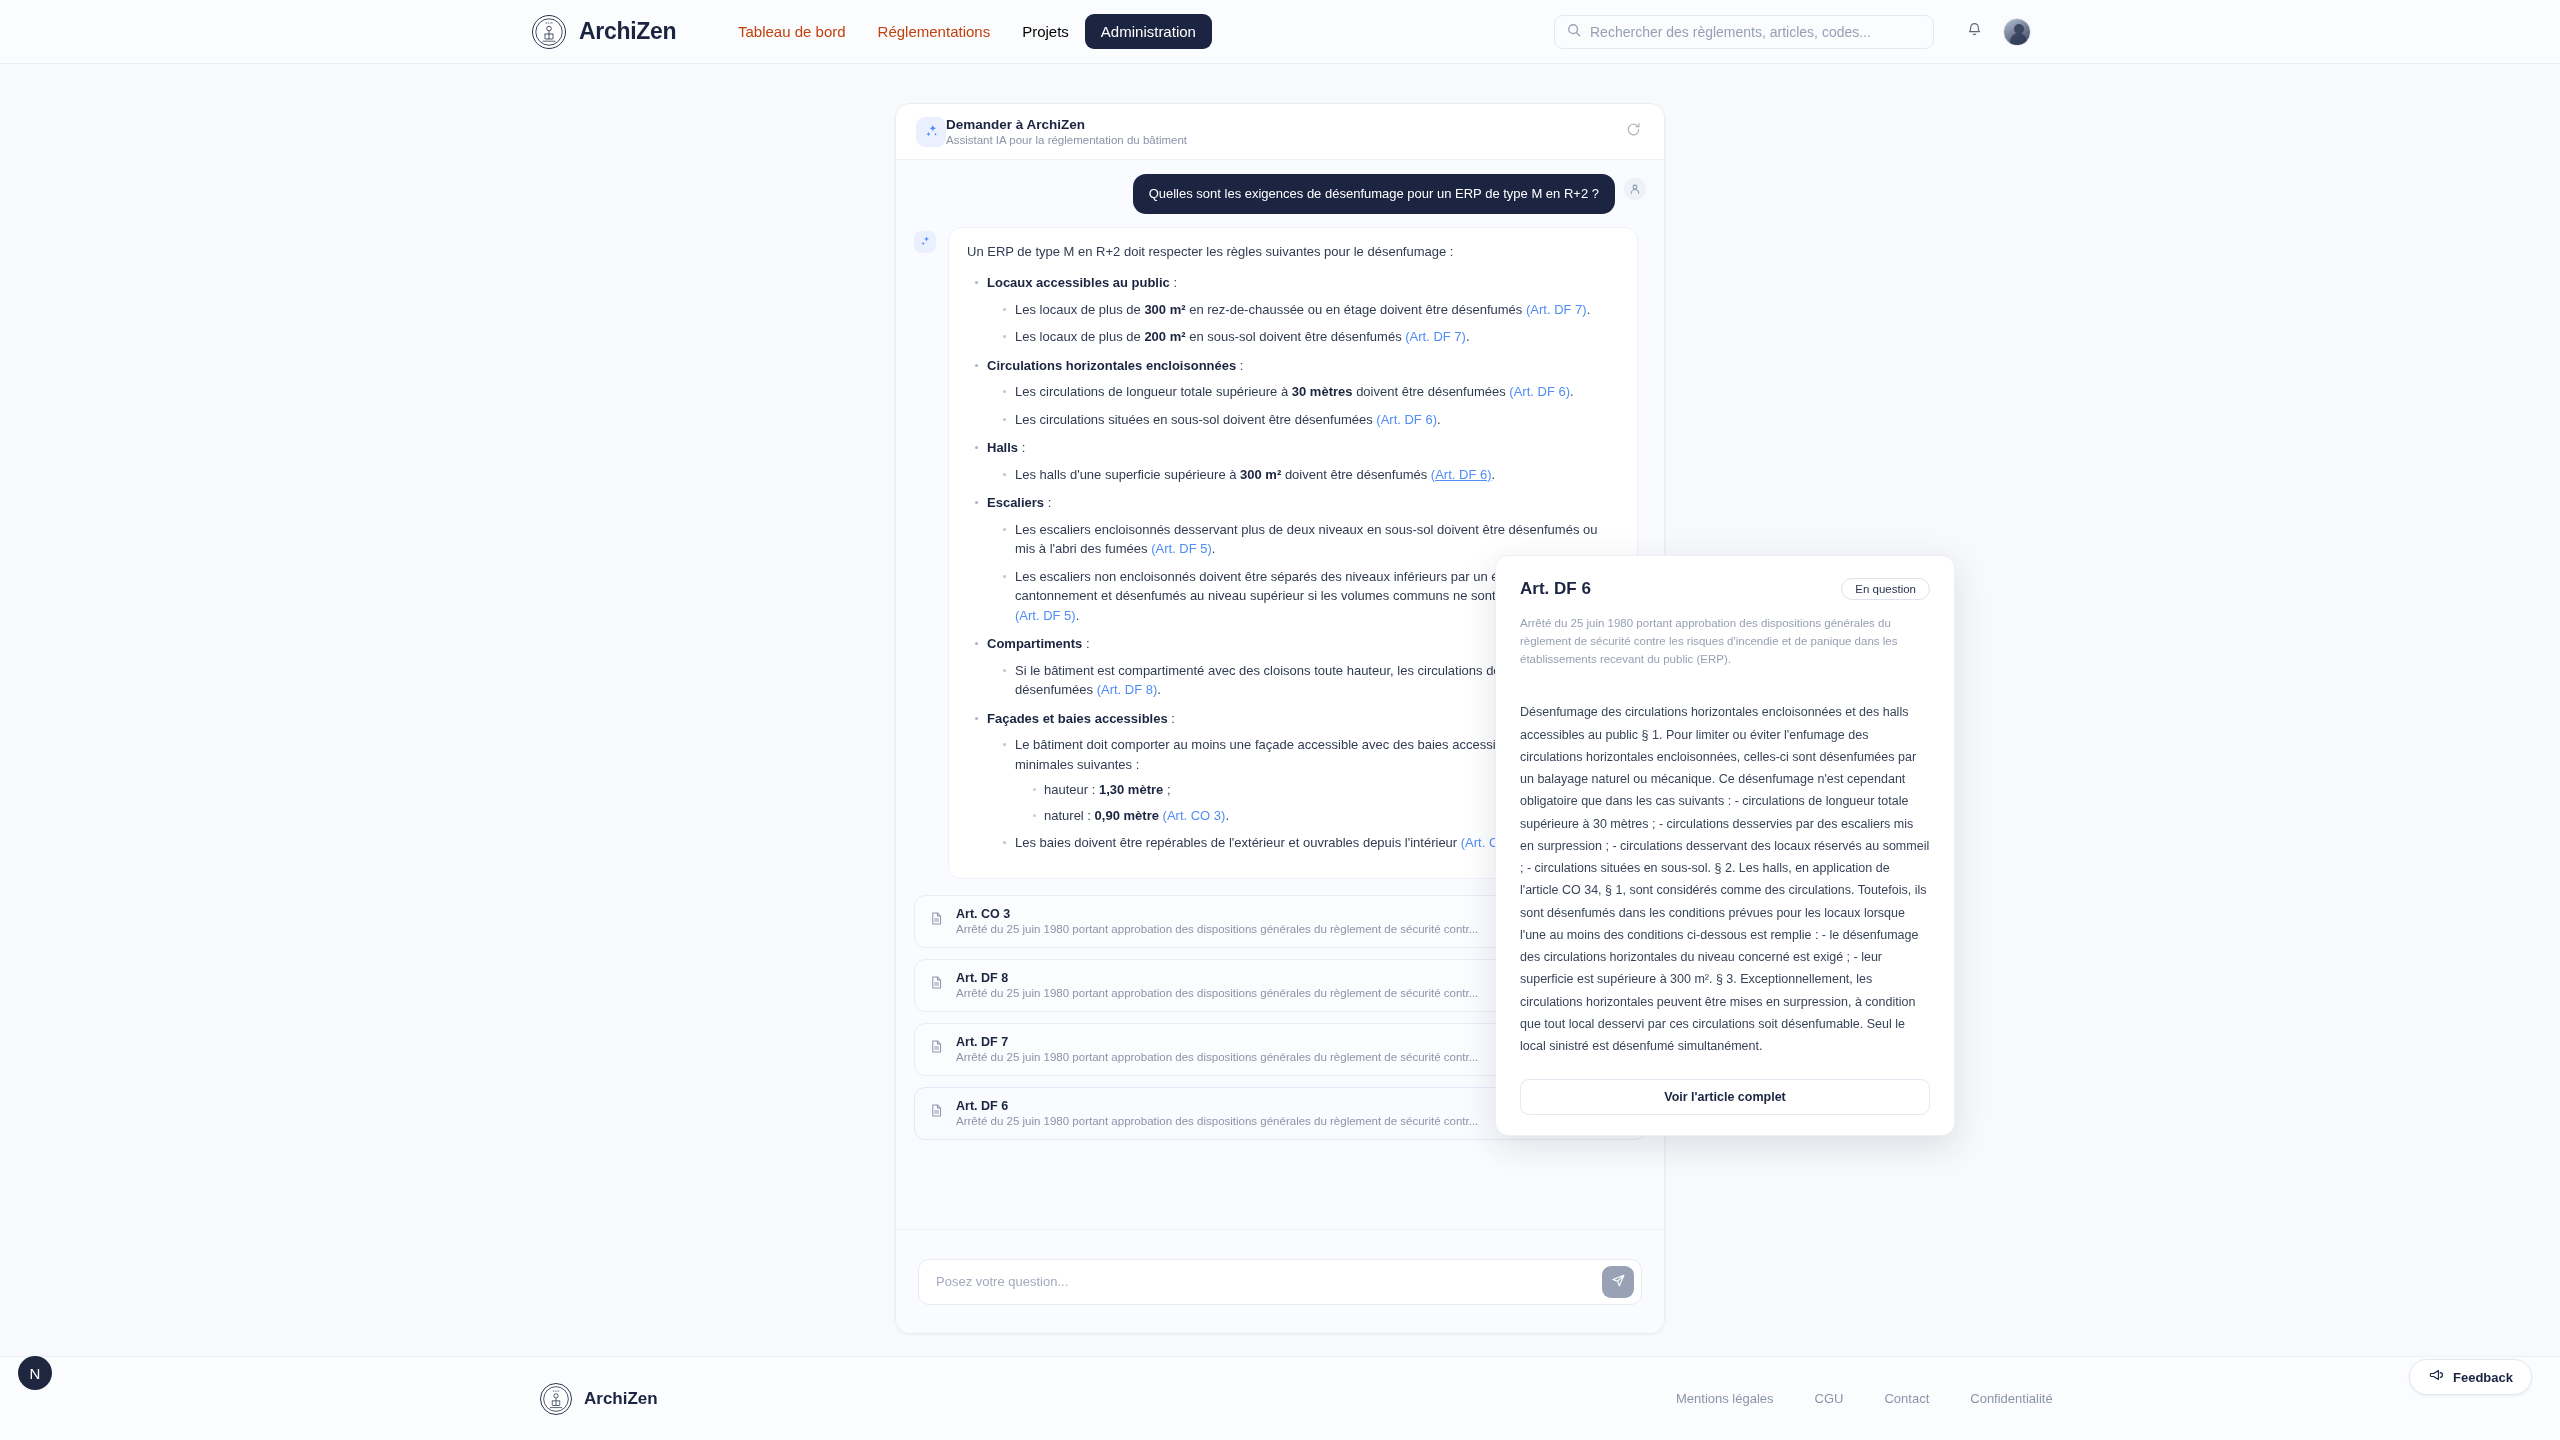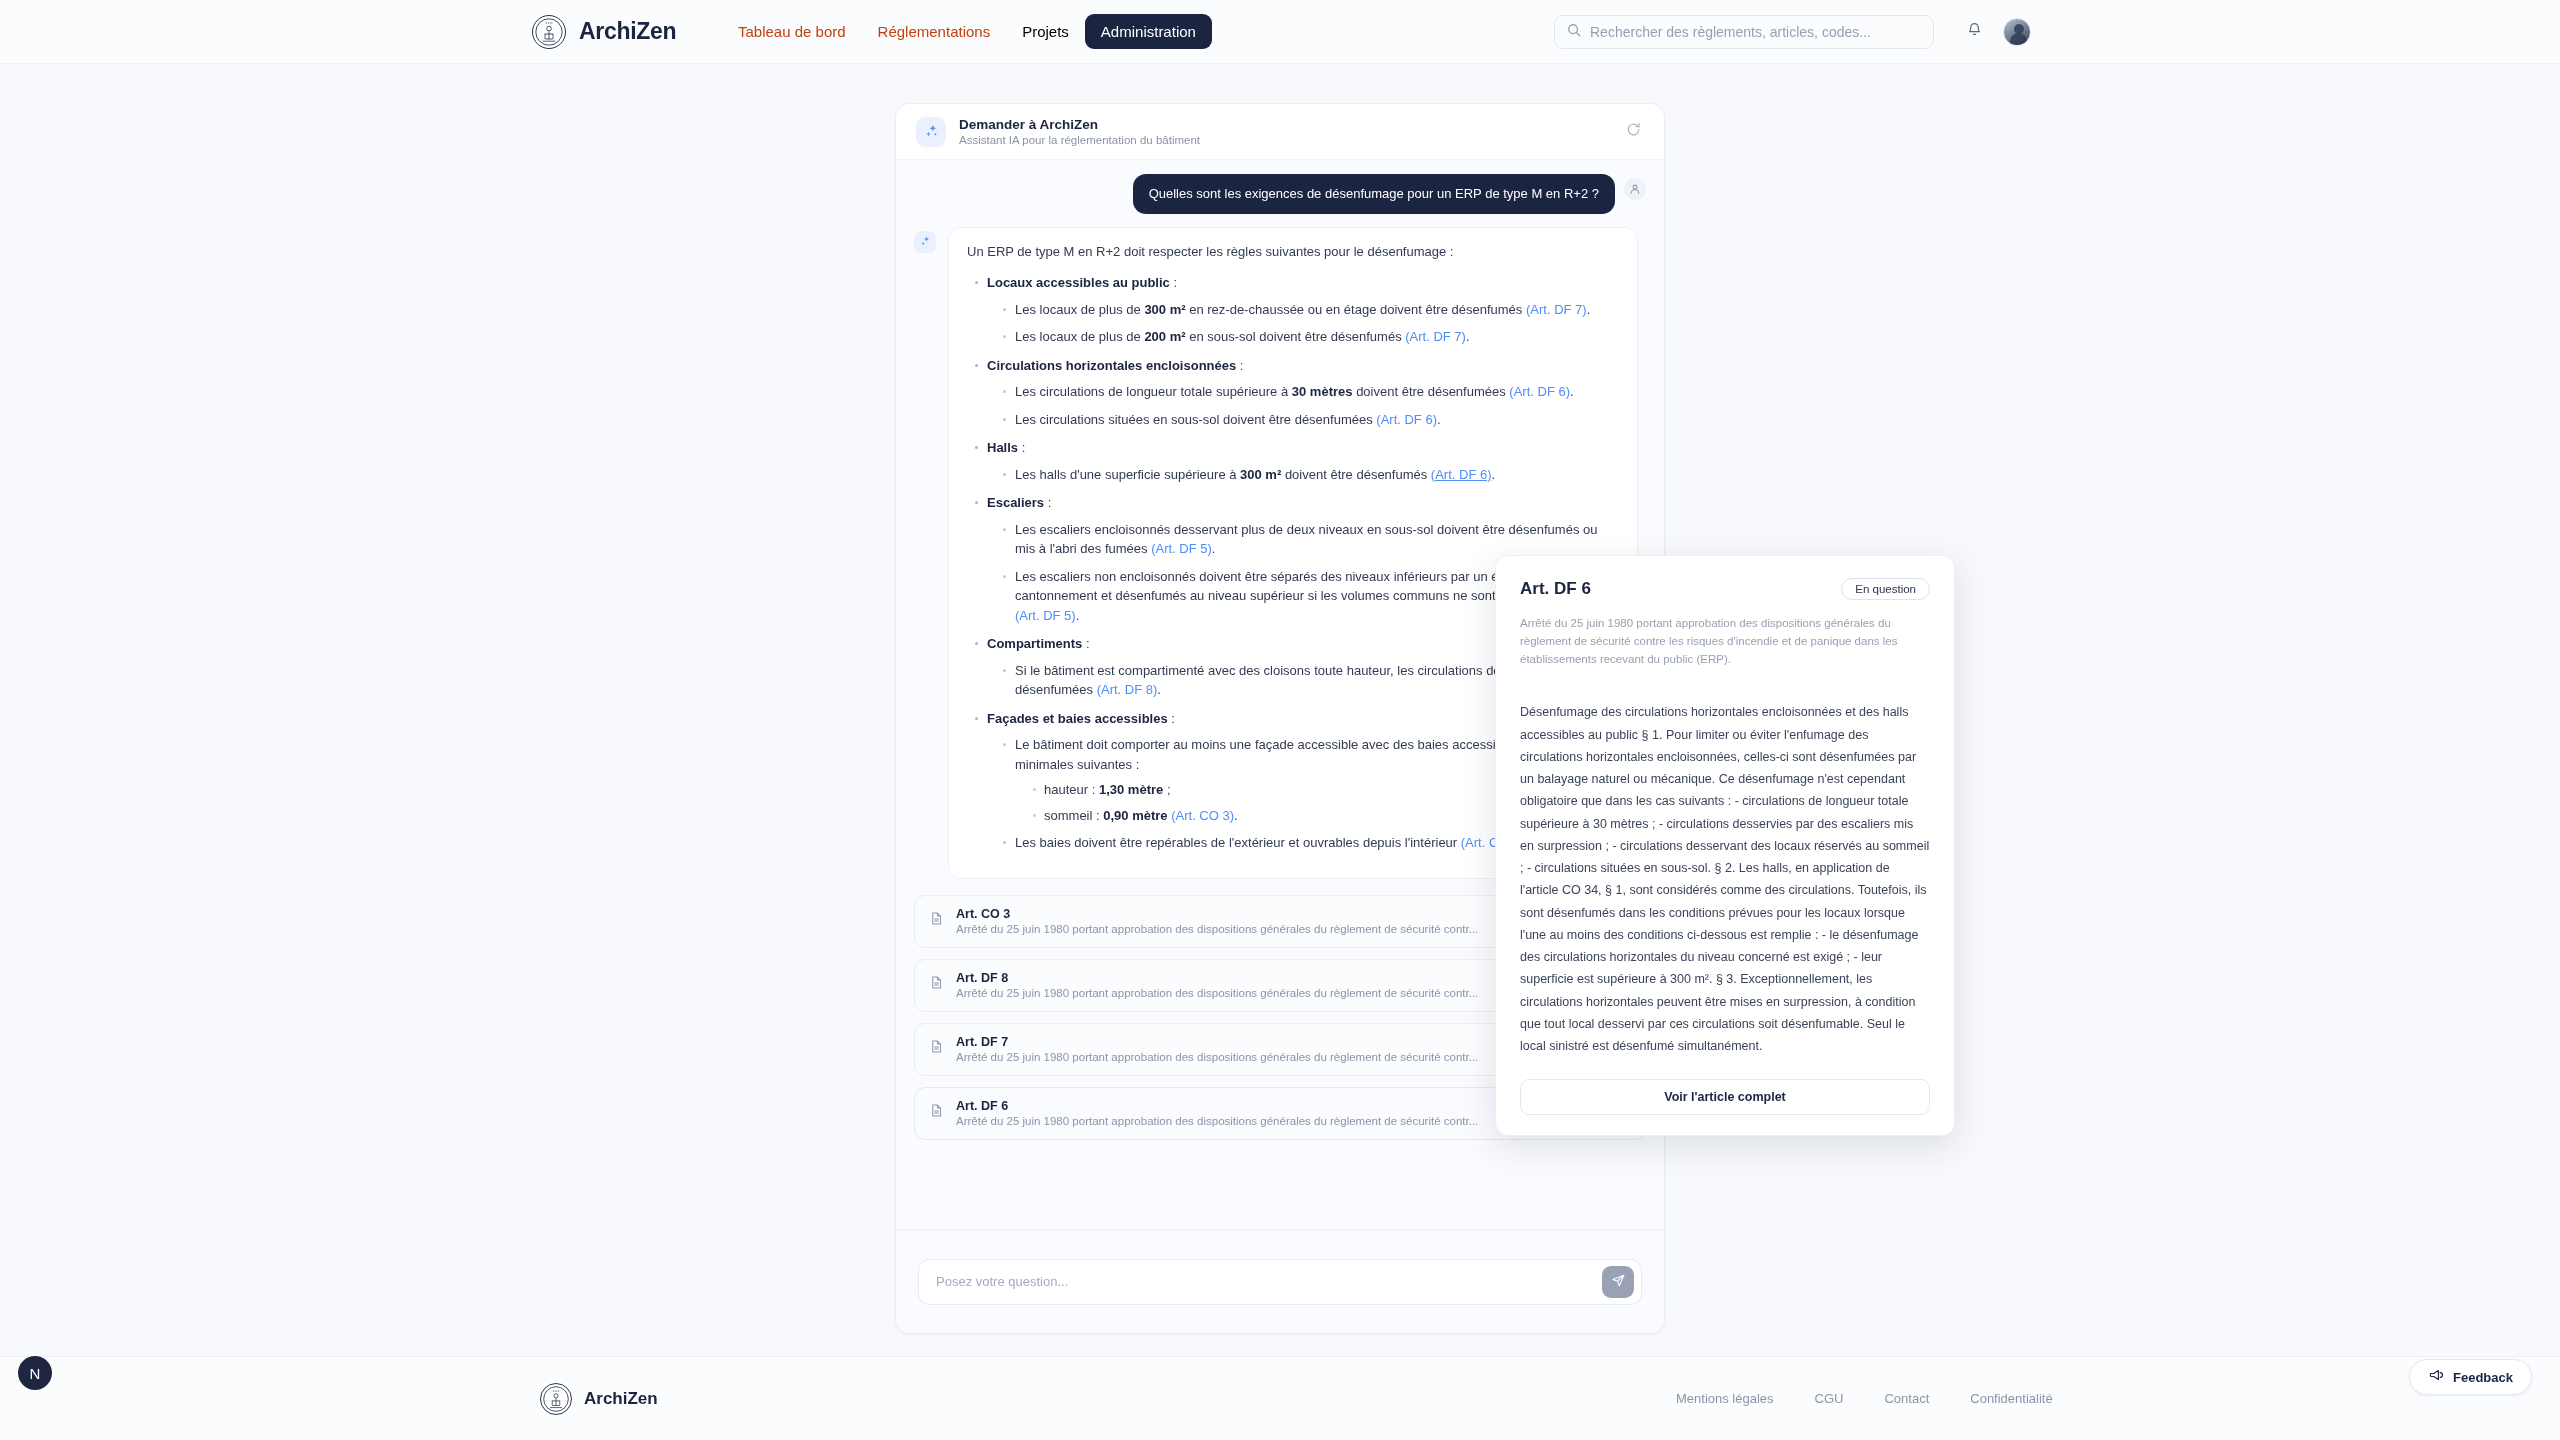--- a/index.html
+++ b/index.html
@@ -71,21 +71,21 @@
     overflow: hidden;
   }
   .chat-head {
     height: 56px; display: flex; align-items: center; padding: 0 22px 0 20px;
     border-bottom: 1px solid #eef1f7; background: #fff;
   }
   .ai-badge {
     width: 30px; height: 30px; border-radius: 9px; background: #eaf0fe;
     display: flex; align-items: center; justify-content: center; flex: 0 0 auto;
   }
-  .chat-head-txt { margin-left: 13px; display: flex; flex-direction: column; gap: 2px; }
+  .chat-head-txt { display: flex; flex-direction: column; gap: 2px; }
   .chat-title { font-size: 13.5px; font-weight: bold; color: #1b2440; }
   .chat-sub { font-size: 11.5px; color: #8b94a8; }
   .refresh-btn { margin-left: auto; cursor: pointer; opacity: .55; }
 
   .chat-body {
     position: relative; height: 1071px; background: #fafbfe;
     padding: 14px 18px 0 18px; overflow: hidden;
   }
 
   .user-row { display: flex; justify-content: flex-end; align-items: flex-start; gap: 9px; margin-bottom: 13px; }
@@ -316,21 +316,21 @@
               <li><span class="b">Escaliers</span><span> :</span><ul class="lvl2">
                   <li><span>Les escaliers encloisonnés desservant plus de deux niveaux en sous-sol doivent être désenfumés ou mis à l'abri des fumées </span><span class="ref">(Art. DF 5)</span><span>.</span></li>
                   <li><span>Les escaliers non encloisonnés doivent être séparés des niveaux inférieurs par un écran de cantonnement et désenfumés au niveau supérieur si les volumes communs ne sont pas désenfumés </span><span class="ref">(Art. DF 5)</span><span>.</span></li>
                 </ul></li>
               <li><span class="b">Compartiments</span><span> :</span><ul class="lvl2">
                   <li><span>Si le bâtiment est compartimenté avec des cloisons toute hauteur, les circulations doivent être désenfumées </span><span class="ref">(Art. DF 8)</span><span>.</span></li>
                 </ul></li>
               <li><span class="b">Façades et baies accessibles</span><span> :</span><ul class="lvl2">
                   <li><span>Le bâtiment doit comporter au moins une façade accessible avec des baies accessibles aux dimensions minimales suivantes :</span><ul class="lvl3">
                       <li><span>hauteur : </span><span class="b">1,30 mètre</span><span> ;</span></li>
-                      <li><span>sommeil : </span><span class="b">0,90 mètre</span><span> </span><span class="ref">(Art. CO 3)</span><span>.</span></li>
+                      <li><span>naturel : </span><span class="b">0,90 mètre</span><span> </span><span class="ref">(Art. CO 3)</span><span>.</span></li>
                     </ul></li>
                   <li><span>Les baies doivent être repérables de l'extérieur et ouvrables depuis l'intérieur </span><span class="ref">(Art. CO 3)</span><span>.</span></li>
                 </ul></li>
             </ul>
         </div>
       </div>
 
       <div class="sources" id="sources">
           <div class="src-card">
             <span><svg width="15" height="15" viewBox="0 0 20 20" fill="none" stroke="#8d96aa" stroke-width="1.35" stroke-linejoin="round">

